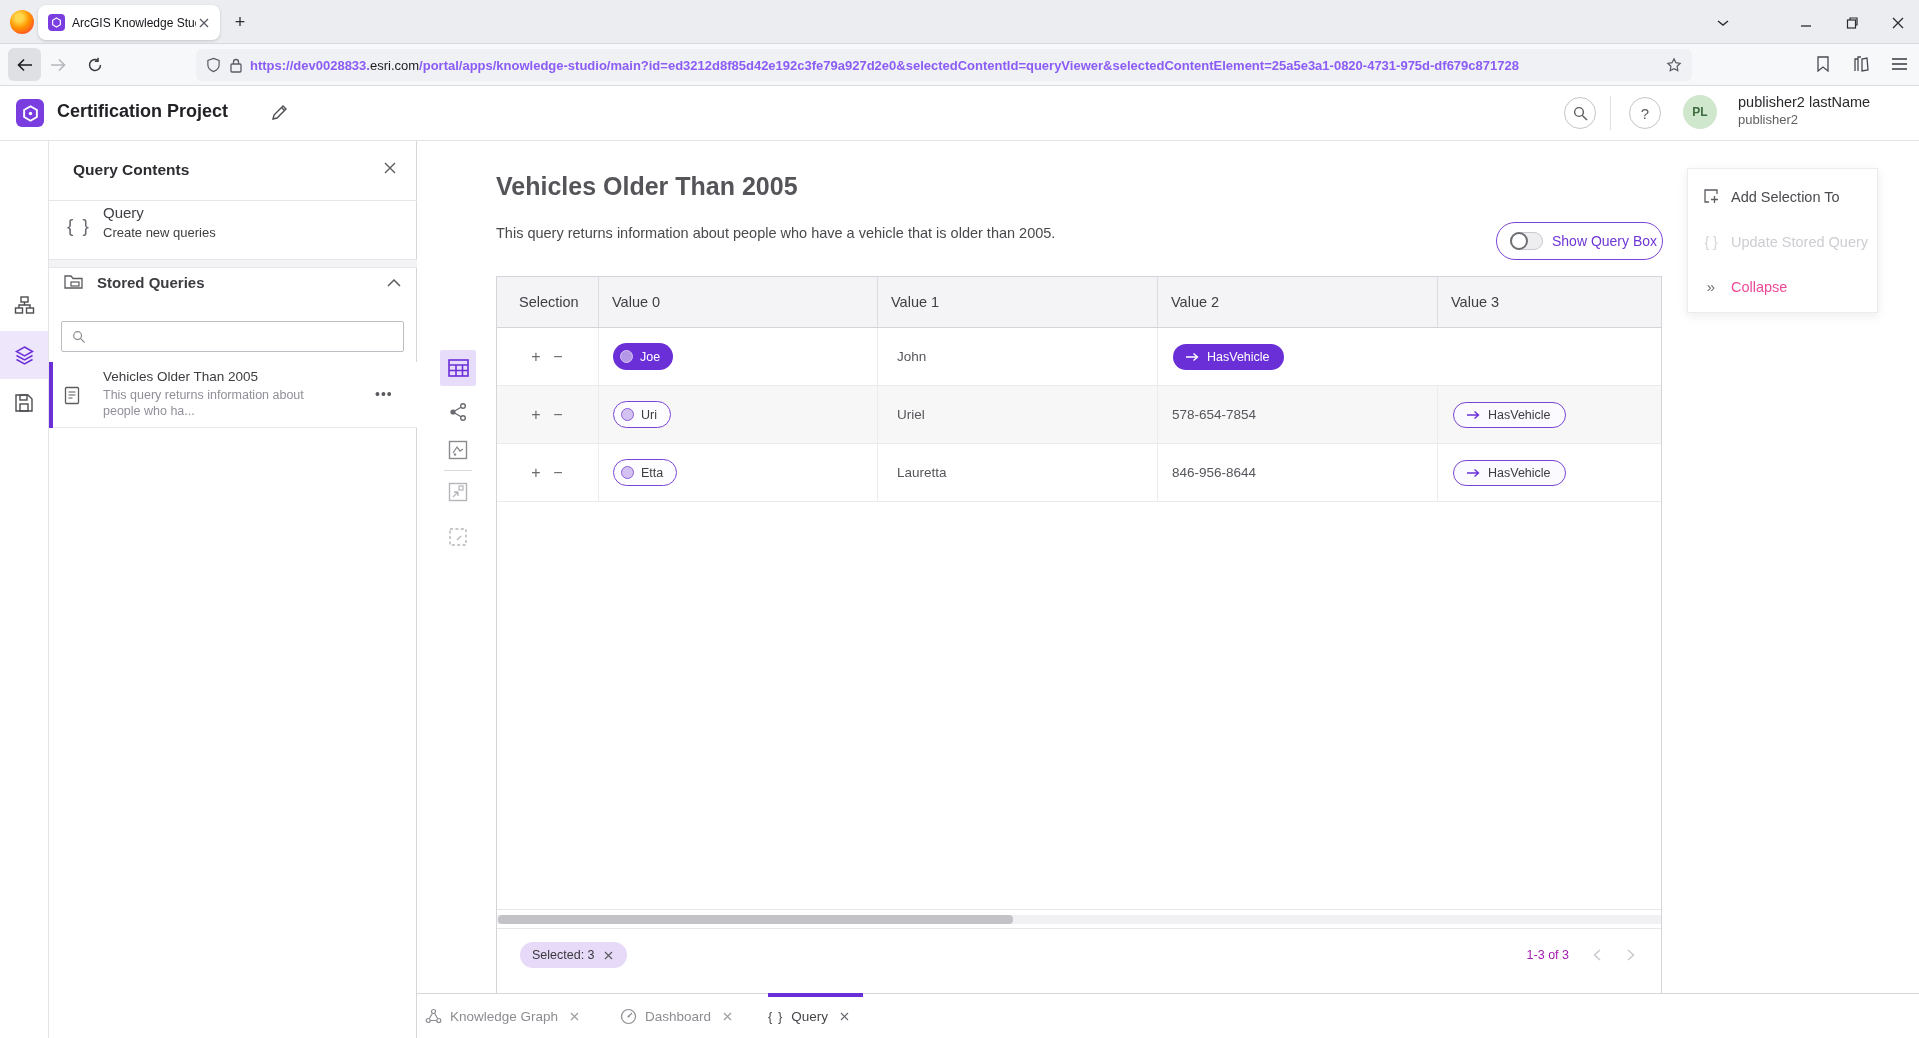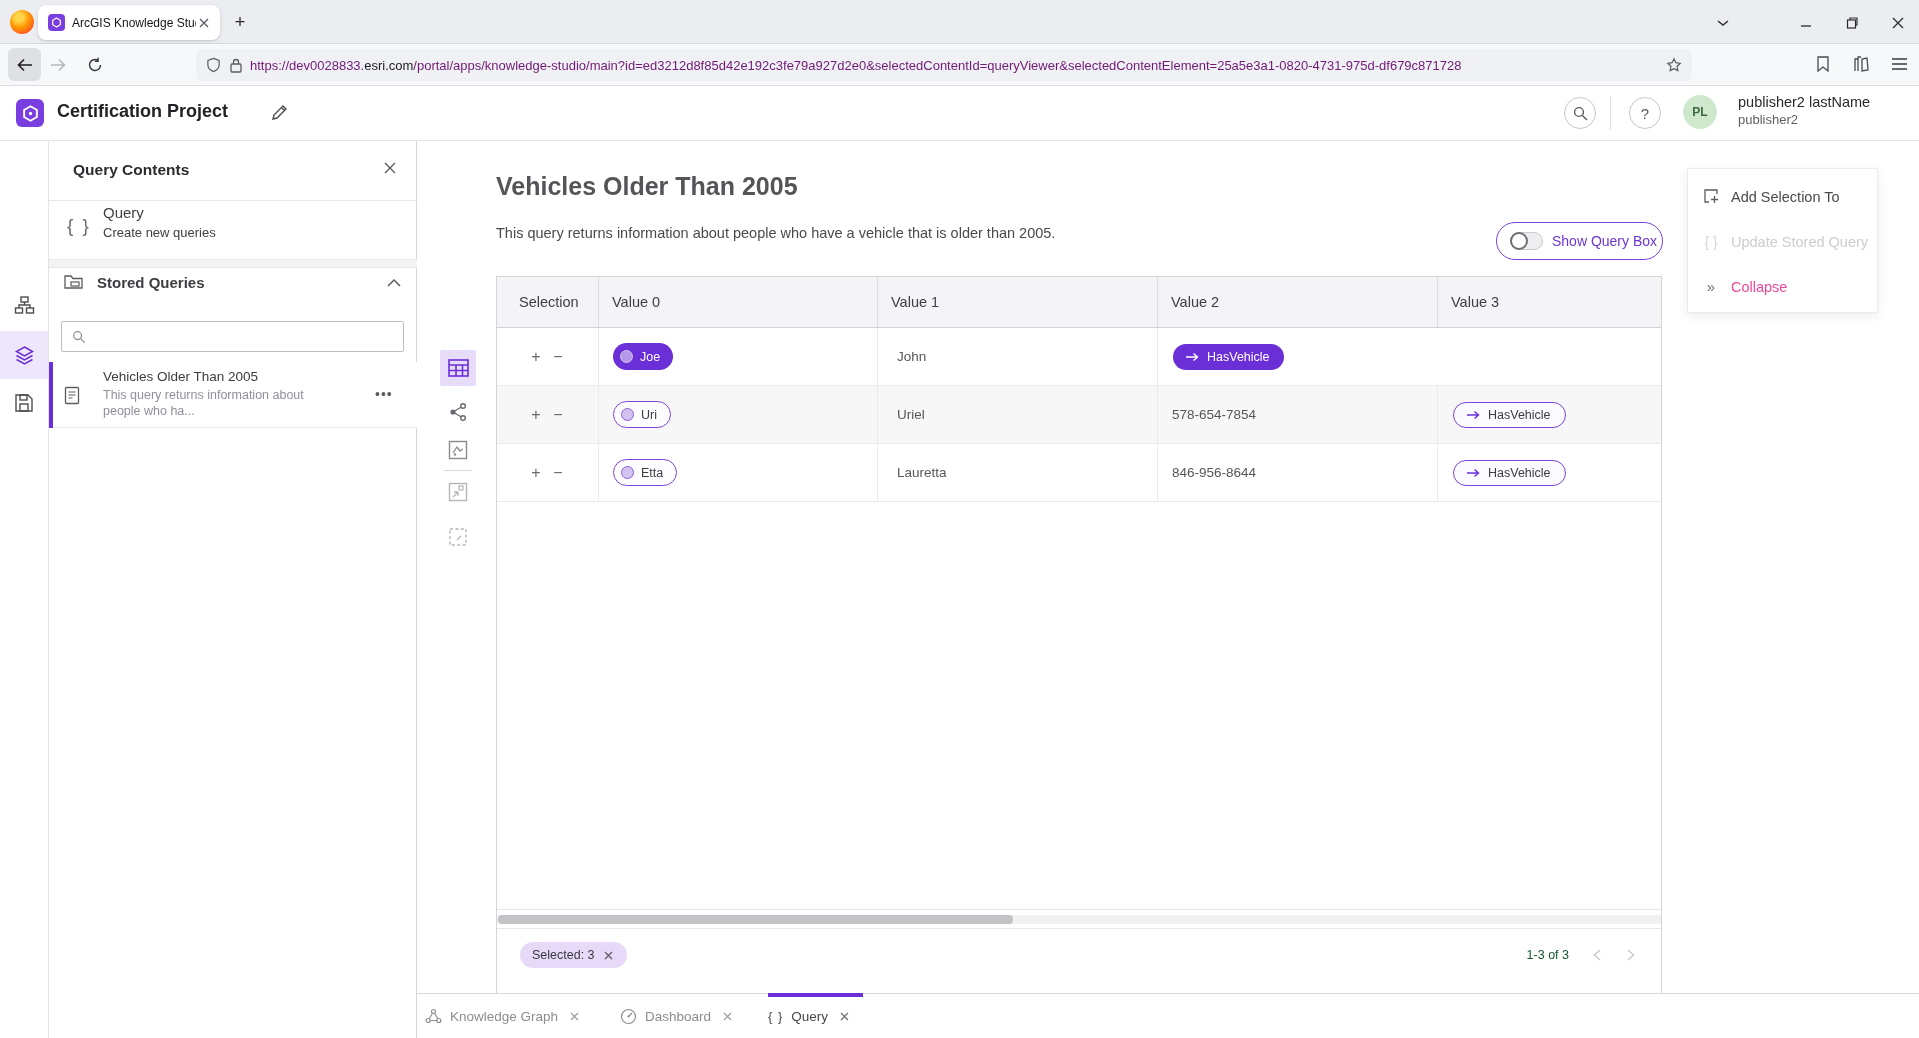--- a/index.html
+++ b/index.html
@@ -21,21 +21,21 @@
   .newtab { left:228px; top:10px; width:24px; height:24px; font-size:18px; color:#2b2b31; display:flex; align-items:center; justify-content:center; }
   .winctl { top:12px; width:22px; height:22px; display:flex; align-items:center; justify-content:center; }
 
   #navbar { left:0; top:44px; width:1919px; height:42px; background:#f7f8fa; border-bottom:1px solid #dcdce1; display:block; }
   .backbtn { left:8px; top:48px; width:33px; height:33px; background:#dfe0e4; border-radius:6px; display:flex; align-items:center; justify-content:center; }
   .navico { top:53px; width:24px; height:24px; display:flex; align-items:center; justify-content:center; }
   .urlbar { left:196px; top:49px; width:1496px; height:32px; background:#f0f1f4; border-radius:6px;
     display:flex; align-items:center; padding:0 10px; }
   .urltext { margin-left:8px; font-size:13px; color:#9a9aa2; white-space:nowrap; overflow:hidden; flex:1; }
   .urltext b { color:#1b1b21; font-weight:400; }
-  .urltext .dim { color:#701a75; }
+  .urltext .dim { color:#8b5cf6;font-weight:bold; }
 
   
   #appheader { left:0; top:86px; width:1919px; height:55px; background:#fff; border-bottom:1px solid #e3e3e8; }
   .applogo { left:16px; top:99px; width:28px; height:28px; background:#7a3ee0; border-radius:6px; display:flex; align-items:center; justify-content:center; }
   .apptitle { left:57px; top:101px; font-size:18px; font-weight:600; color:#212126; }
   .pencil { left:270px; top:103px; width:20px; height:20px; }
   .circbtn { width:32px; height:32px; border:1px solid #c6c6cb; border-radius:50%; display:flex; align-items:center; justify-content:center; }
   .hdr-divider { left:1610px; top:96px; width:1px; height:34px; background:#dedee3; }
   .avatar { left:1683px; top:95px; width:34px; height:34px; border-radius:50%; background:#cfe8cd;
     display:flex; align-items:center; justify-content:center; font-size:12px; font-weight:700; color:#3e6b3e; }
@@ -104,21 +104,21 @@
   .rpill .arr { margin-right:8px; }
   .rpill.solid { background:#6b2fd7; color:#fff; }
   .rpill.outline { background:#fbfaff; border:1.5px solid #7a45d6; color:#3c3c41; }
   .bodyend { position:absolute; left:0; top:632px; width:1164px; height:1px; background:#e7e7ea; }
   .hscroll { position:absolute; left:0; top:638px; width:1164px; height:9px; background:#f1f1f3; }
   .hthumb { position:absolute; left:1px; top:0; width:515px; height:9px; border-radius:4px; background:#c2c2c7; }
   .tfoot { position:absolute; left:0; top:651px; width:1164px; height:56px; border-top:1px solid #e7e7ea; background:#fff;text-align:center; }
   .selchip { position:absolute; left:23px; top:13px; height:26px; border-radius:13px; background:#e6daf8; display:flex; align-items:center; padding:0 10px 0 12px; }
   .selchip-label { font-size:12.5px; color:#38383d; }
   .selchip .xbtn { margin-left:6px; }
-  .rangetext { position:absolute; top:19px; right:92px; font-size:12.5px; color:#14532d; }
+  .rangetext { position:absolute; top:19px; right:92px; font-size:12.5px; color:#a21caf; }
   .pgbtn { position:absolute; top:14px; width:24px; height:24px; display:flex; align-items:center; justify-content:center; }
 
   
   #ctxmenu { left:1687px; top:168px; width:191px; height:145px; background:#fff; border:1px solid #ececf0; box-shadow:0 3px 10px rgba(0,0,0,.08); padding-top:5px; }
   .ctxitem { height:45px; display:flex; align-items:center; padding-left:14px; }
   .ctxitem .cicon { width:18px; height:18px; margin-right:11px; flex:none; display:flex; align-items:center; justify-content:center; }
   .ctxlabel { font-size:14.5px; color:#4a4a4f; white-space:nowrap; }
   .ctxitem.disabled .ctxlabel { color:#cdcdd2; }
   .ctx-collapse-label { color:#ec4899; }
   .dblchev { font-size:15px; color:#6e6e73; }

